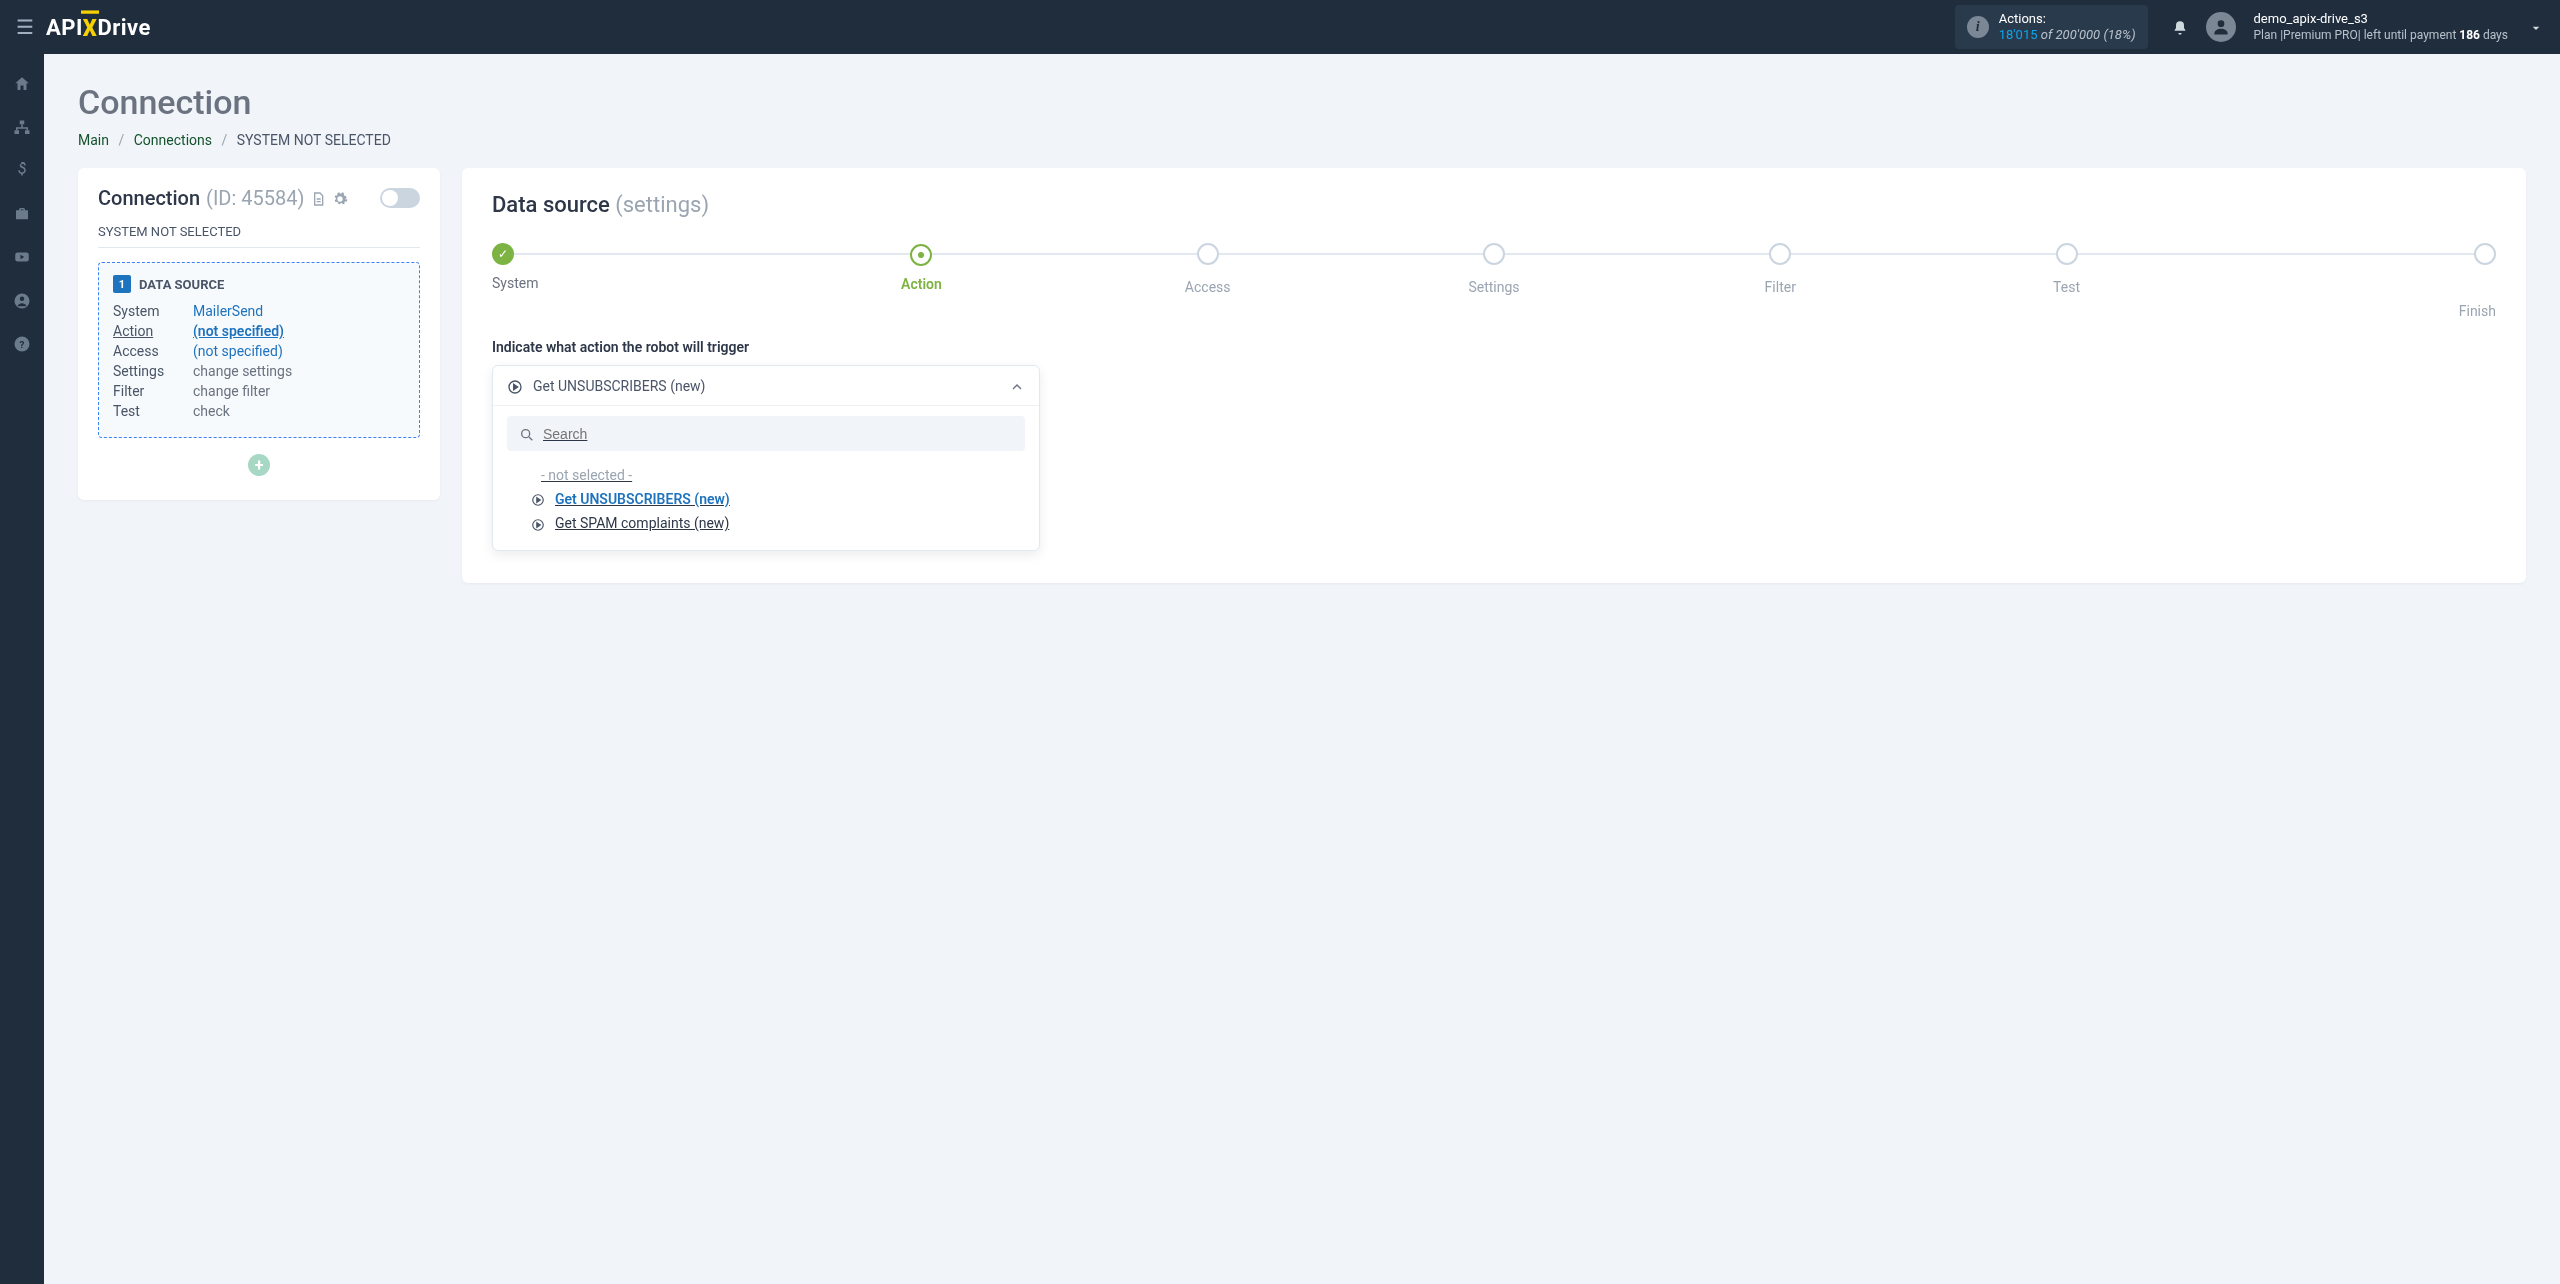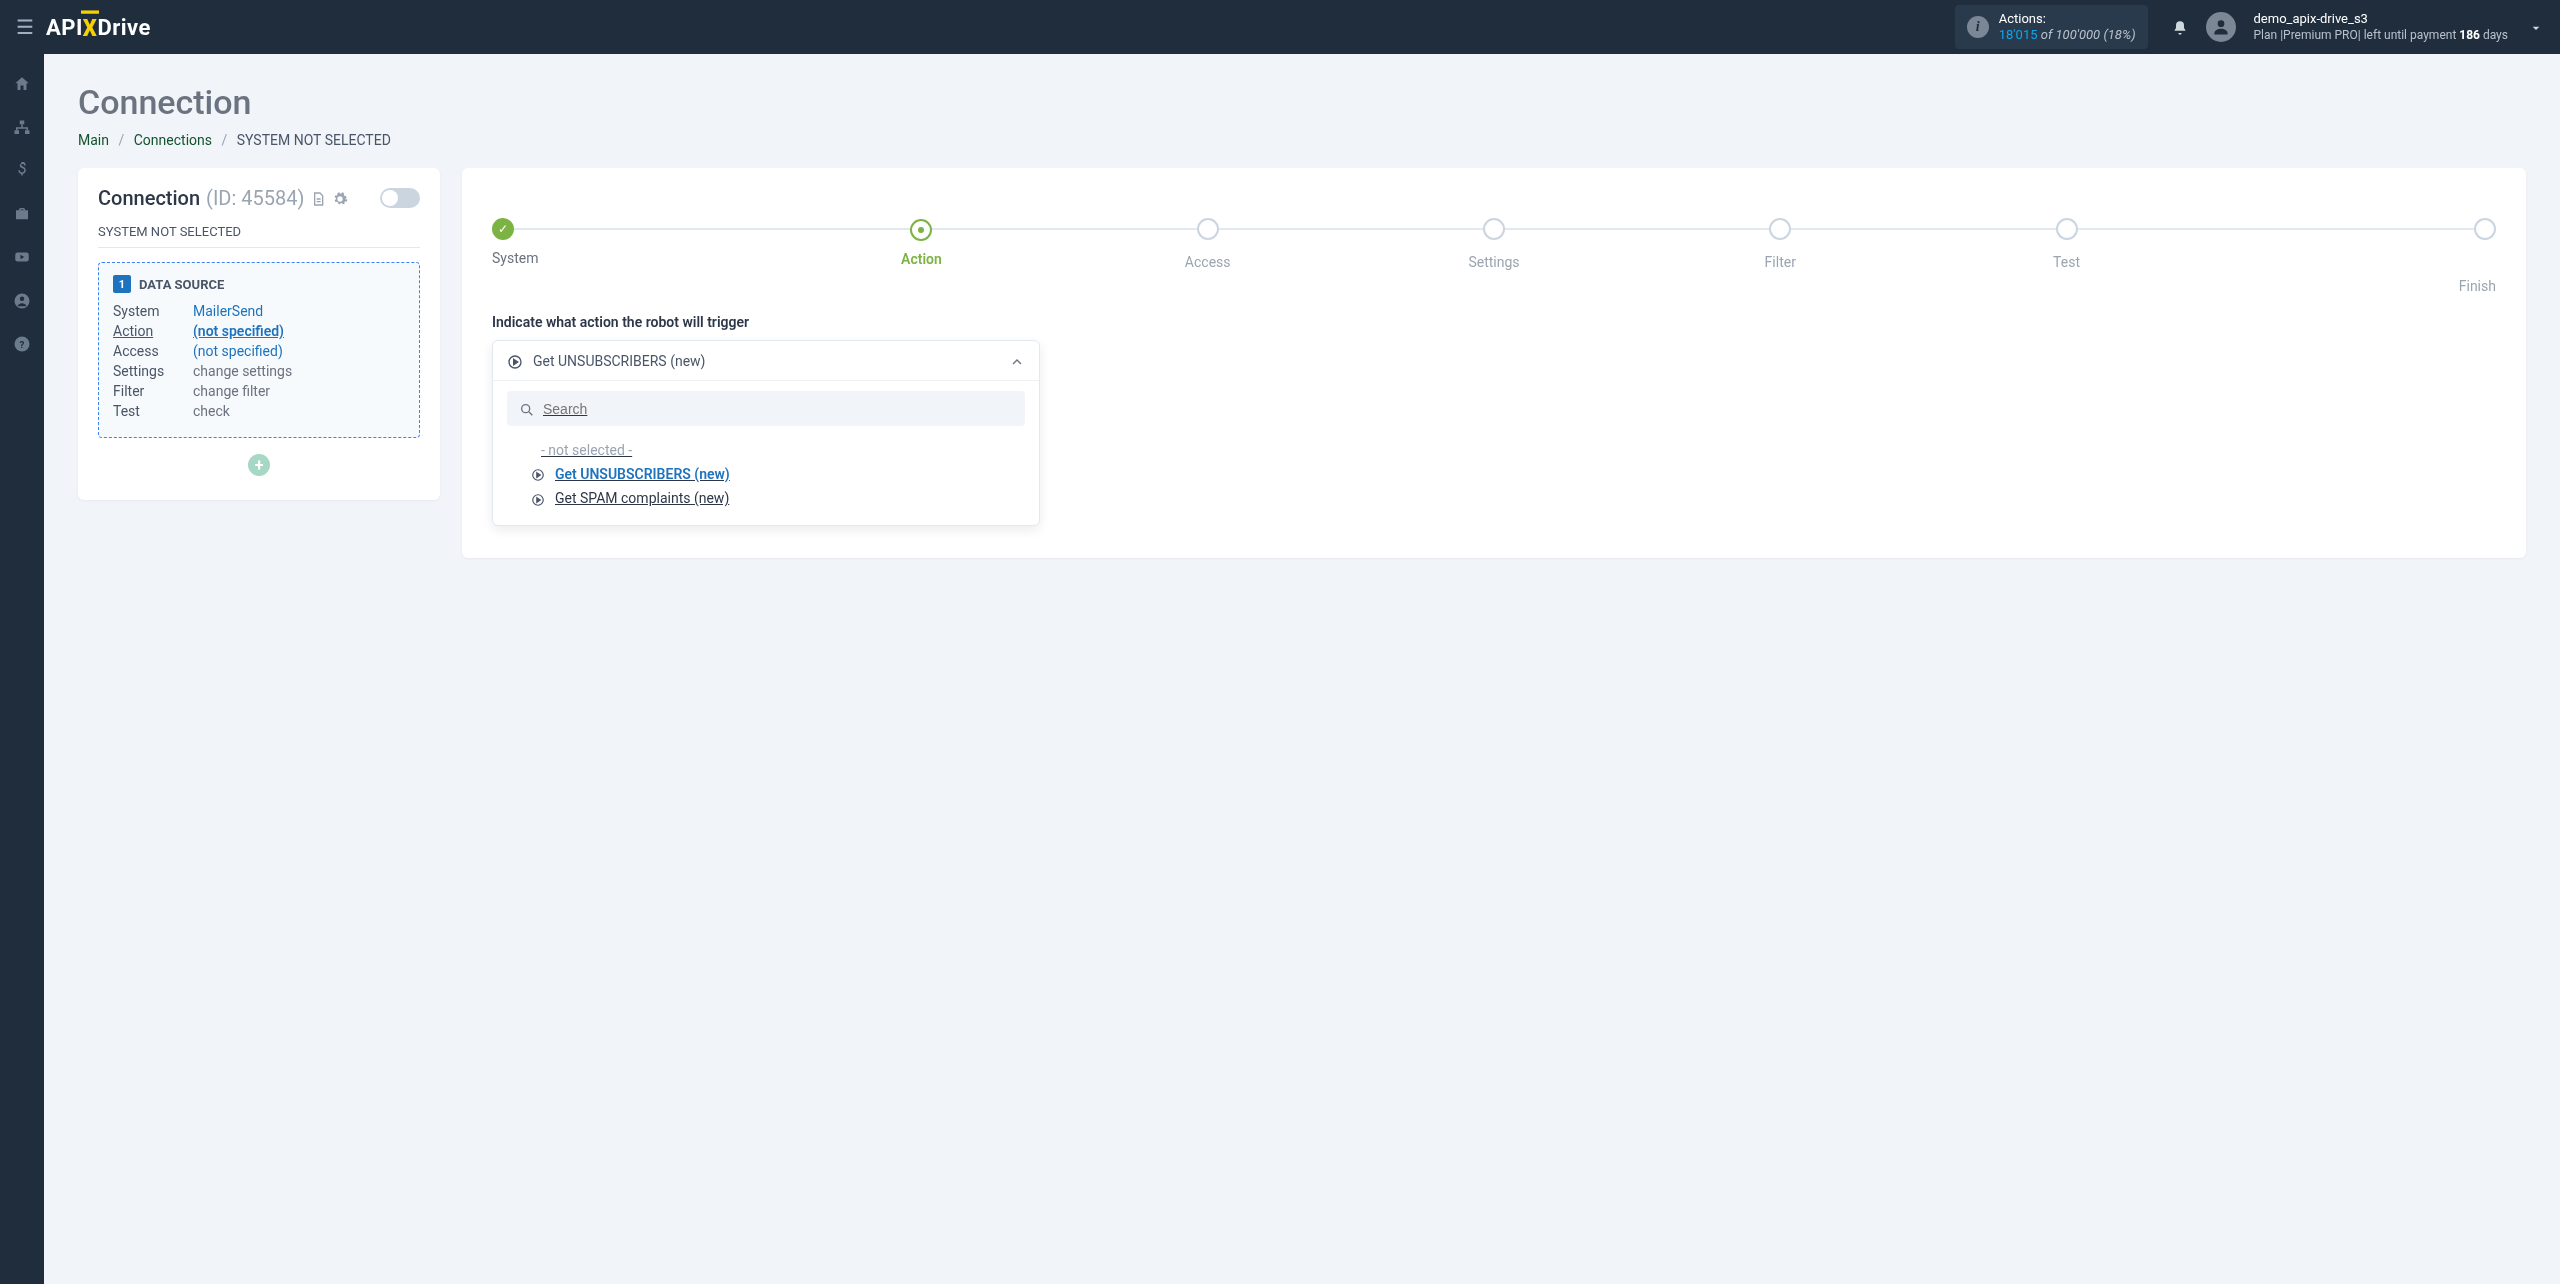--- a/index.html
+++ b/index.html
@@ -105,21 +105,21 @@
     <span>API</span>
       <span class="x overline">X</span>
       <span>Drive</span>
   </div>
   <div class="topbar-spacer"></div>
   <div class="actions-box">
     <span class="info-icon">i</span>
     <div class="actions-text">
       <div>Actions:</div>
       <div>
-        <span class="green">18'015</span><span class="green muted"> of </span><span class="green muted">100'000</span><span class="green muted"> (18%)</span>
+        <span class="green">18'015</span><span class="green muted"> of </span><span class="green muted">200'000</span><span class="green muted"> (18%)</span>
       </div>
     </div>
   </div>
   <span class="bell-icon">
     <svg class="icon" viewBox="0 0 24 24" fill="currentColor">
         <path d="M12 2a6 6 0 0 0-6 6v4l-2 3v1h16v-1l-2-3V8a6 6 0 0 0-6-6zm0 20a2.5 2.5 0 0 0 2.5-2.5h-5A2.5 2.5 0 0 0 12 22z"></path>
       </svg>
   </span>
   <span class="user-avatar">
     <svg class="icon" viewBox="0 0 24 24" fill="#1f2d3d" style="width:20px;height:20px;">
@@ -229,20 +229,24 @@
             <div class="ds-row">
                 <span class="k">Test</span>
                 <span class="v">check</span>
               </div>
           </div>
         </div>
         <div class="add-circle">+</div>
       </div>
 
       <div class="card large">
+        <div class="ds-card-title">
+          <span>Data source</span>
+          <span class="muted">(settings)</span>
+        </div>
 
         <div class="steps">
           <div class="step done">
               <span class="dot">✓</span>
               <span class="lbl">System</span>
             </div>
           <div class="step current"><span class="dot"></span><span class="lbl">Action</span></div>
           <div class="step"><span class="dot"></span><span class="lbl">Access</span></div>
           <div class="step"><span class="dot"></span><span class="lbl">Settings</span></div>
           <div class="step"><span class="dot"></span><span class="lbl">Filter</span></div>

